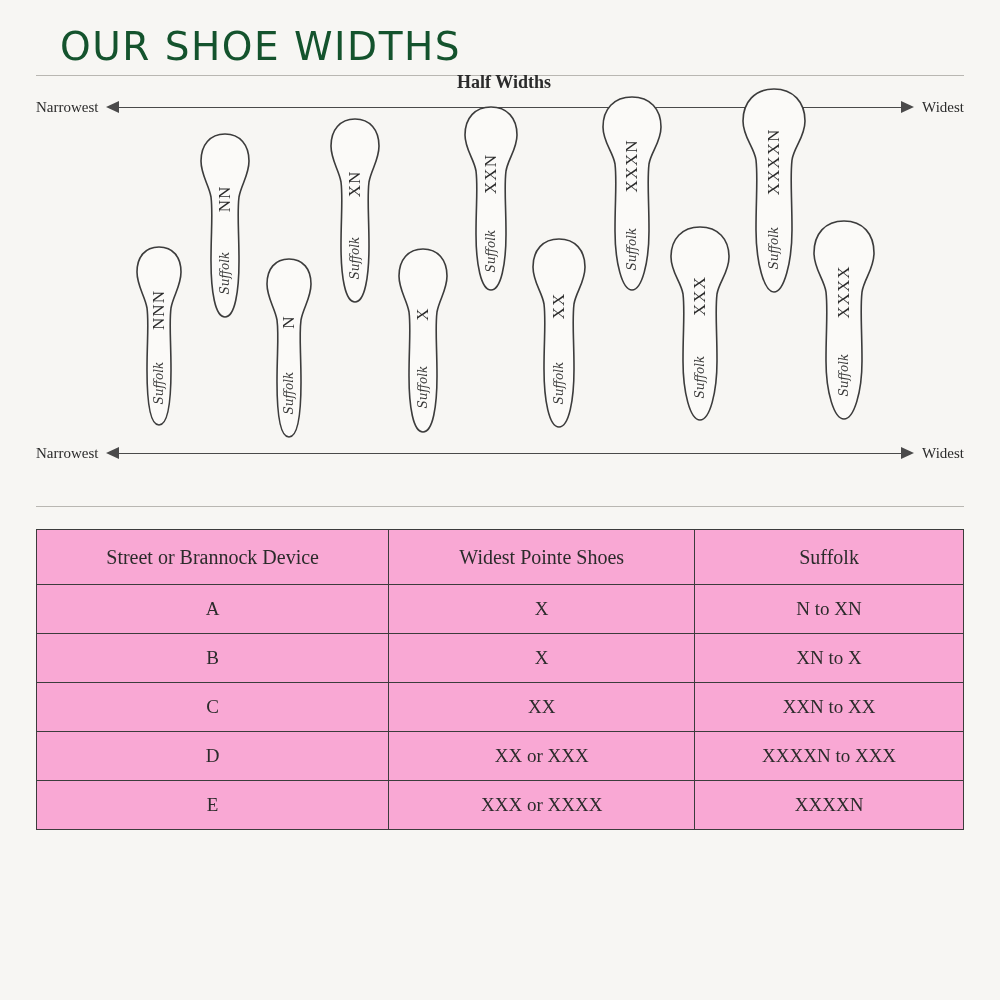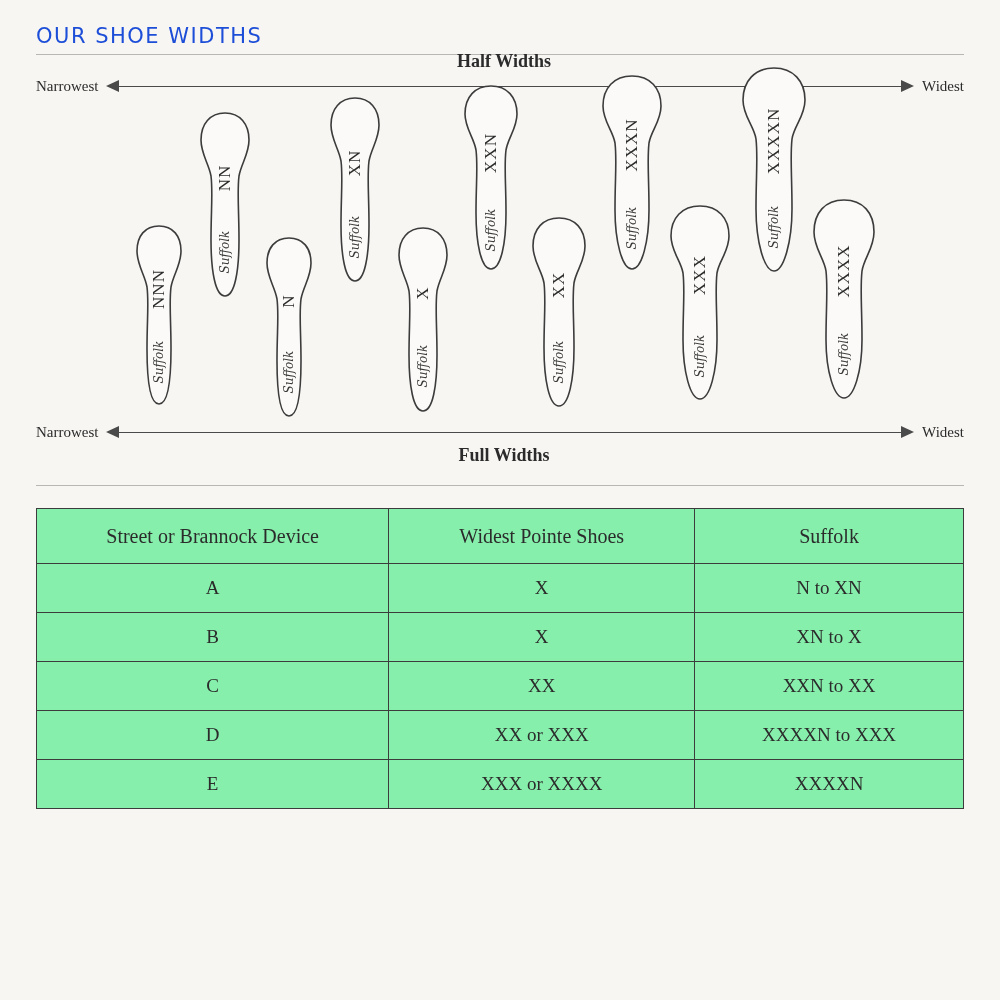--- a/index.html
+++ b/index.html
@@ -19,26 +19,27 @@
     position: relative;
     width: 1000px;
     height: 1000px;
     box-sizing: border-box;
     padding: 0 36px;
   }
 
   
   .section-title {
     font-family: "DejaVu Sans", sans-serif;
-    font-size: 21px;
+    font-size: 39px;
     letter-spacing: 1.5px;
     font-weight: 400;
-    color: #1d4ed8;
+    color: #14532d;
     padding-top: 24px;
     padding-bottom: 6px;
+    margin-left: 24px;
   }
   .rule {
     height: 1px;
     background: #b9b7b2;
     width: 100%;
   }
 
   
   .diagram {
     position: relative;
@@ -132,21 +133,21 @@
   }
 
   
   .table-wrap {
     width: 928px;
     margin: 22px auto 0 auto;
   }
   table.compare {
     border-collapse: collapse;
     width: 100%;
-    background: #86efac;
+    background: #f9a8d4;
   }
   table.compare th,
   table.compare td {
     border: 1px solid #3c3c3c;
     text-align: center;
     font-family: "Liberation Serif", serif;
     font-size: 19px;
     height: 48px;
     padding: 0 6px;
   }
@@ -271,21 +272,20 @@
 
     <div class="axis-row" style="top: 368px;">
       <span class="end-label">Narrowest</span>
       <span class="arrow-wrap">
         <span class="arrow-head left"></span>
         <span class="arrow-line"></span>
         <span class="arrow-head right"></span>
       </span>
       <span class="end-label">Widest</span>
     </div>
-    <div class="axis-caption" style="top: 390px;">Full Widths</div>
   </div>
 
   <div class="rule"></div>
 
   <div class="table-wrap">
     <table class="compare">
       <thead>
         <tr>
           <th>Street or Brannock Device</th>
           <th>Widest Pointe Shoes</th>

